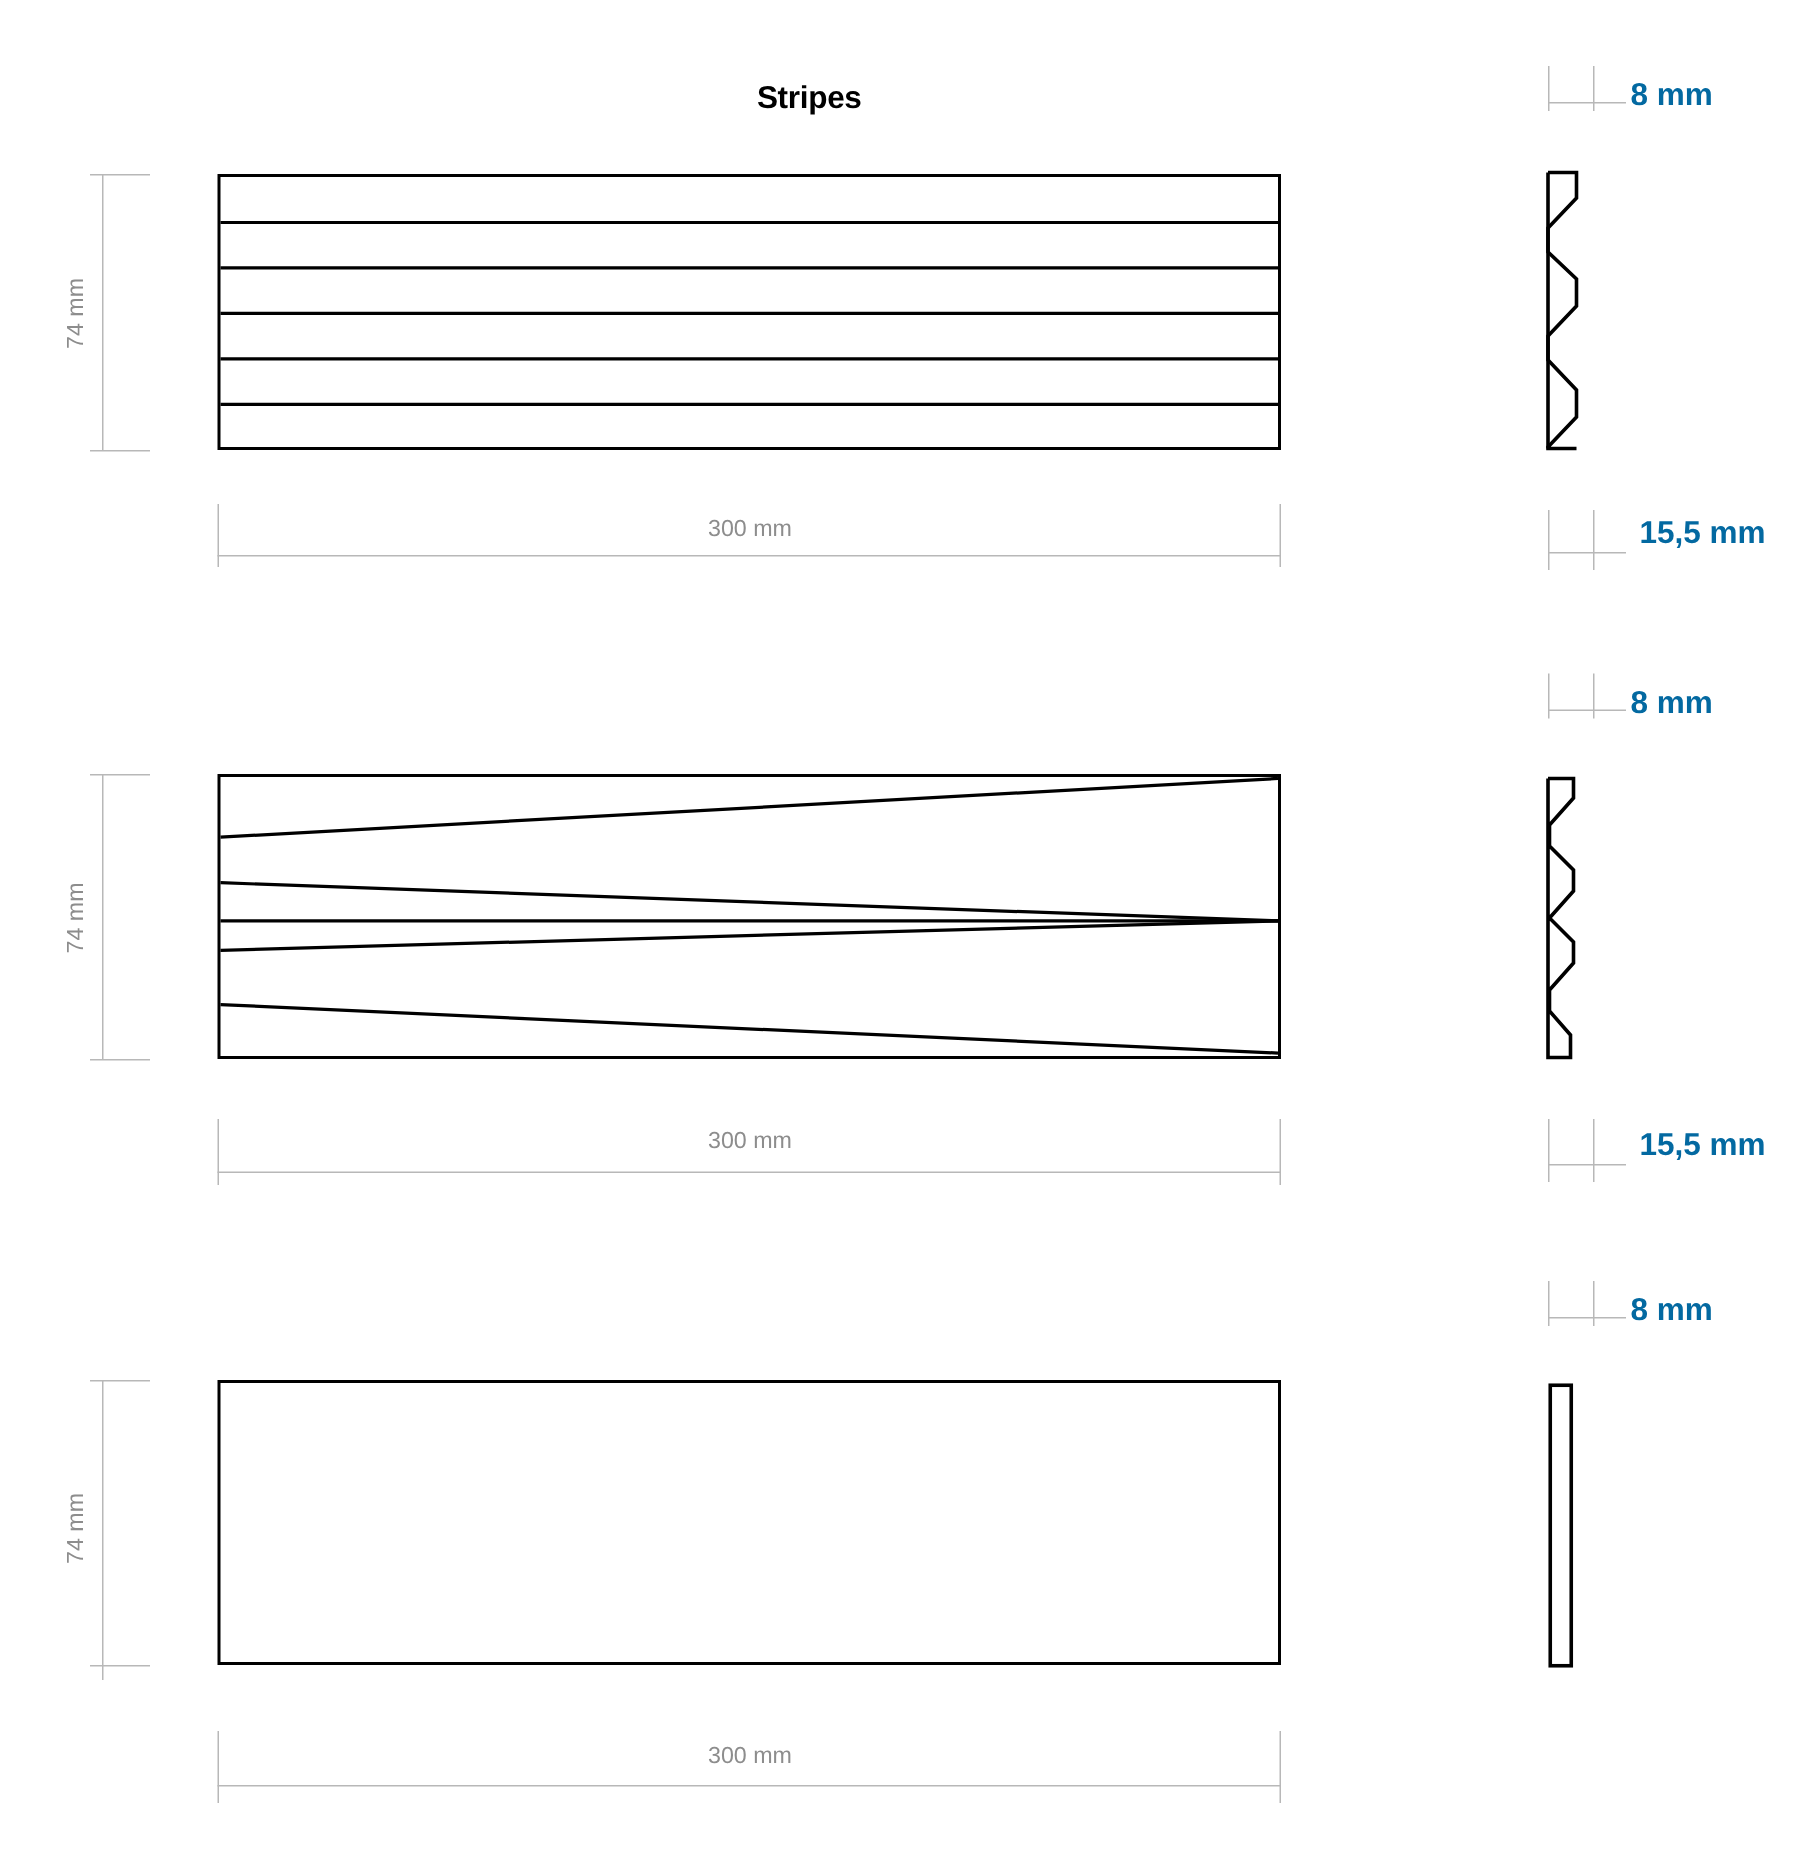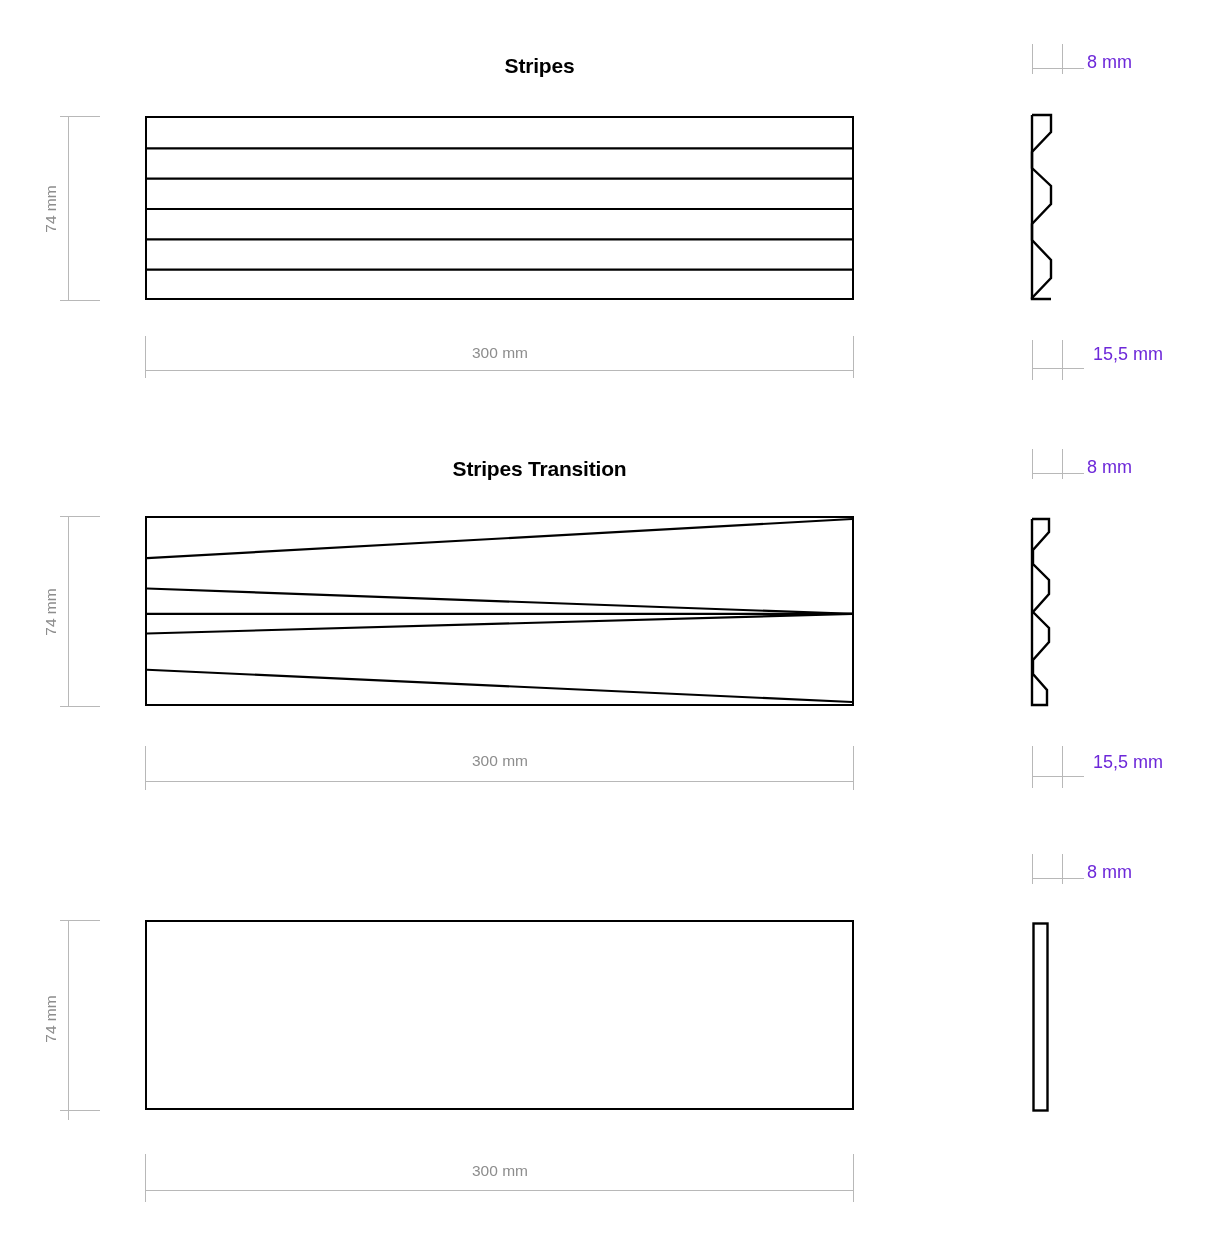--- a/index.html
+++ b/index.html
@@ -81,23 +81,24 @@
   
   .section {
     position: absolute;
   }
   .section svg {
     display: block;
     overflow: visible;
   }
   .sec-dim-label {
     position: absolute;
-    font-size: 18px;
-    color: #6d28d9;
+    font-size: 21px;
+    color: #0369a1;
     white-space: nowrap;
+    font-weight: bold;
   }
 </style>
 </head>
 <body>
 
 <div class="sheet">
 
   <div class="panel" style="top:0;height:400px;">
 
     <div class="panel-title" style="top:54px;">Stripes</div>
@@ -137,21 +138,20 @@
     </div>
 
     <div class="dim-line-h" style="left:1032px;top:368px;width:52px;"></div>
     <div class="dim-line-v" style="left:1032px;top:340px;height:40px;"></div>
     <div class="dim-line-v" style="left:1062px;top:340px;height:40px;"></div>
     <div class="sec-dim-label" style="left:1093px;top:344px;">15,5 mm</div>
   </div>
 
   <div class="panel" style="top:404px;height:400px;">
 
-    <div class="panel-title" style="top:53px;">Stripes Transition</div>
 
     <div class="dim-line-v" style="left:68px;top:112px;height:190px;"></div>
     <div class="tick-h" style="left:60px;top:112px;width:40px;"></div>
     <div class="tick-h" style="left:60px;top:302px;width:40px;"></div>
     <div class="dim-label vertical" style="left:11px;top:199px;width:80px;text-align:center;">74 mm</div>
 
     <div class="face" style="left:145px;top:112px;width:709px;height:190px;">
       <svg viewBox="0 0 709 190" preserveAspectRatio="none">
         <g stroke="#000000" stroke-width="2.2" vector-effect="non-scaling-stroke">
           <line x1="0" y1="41" x2="709" y2="1"></line>

